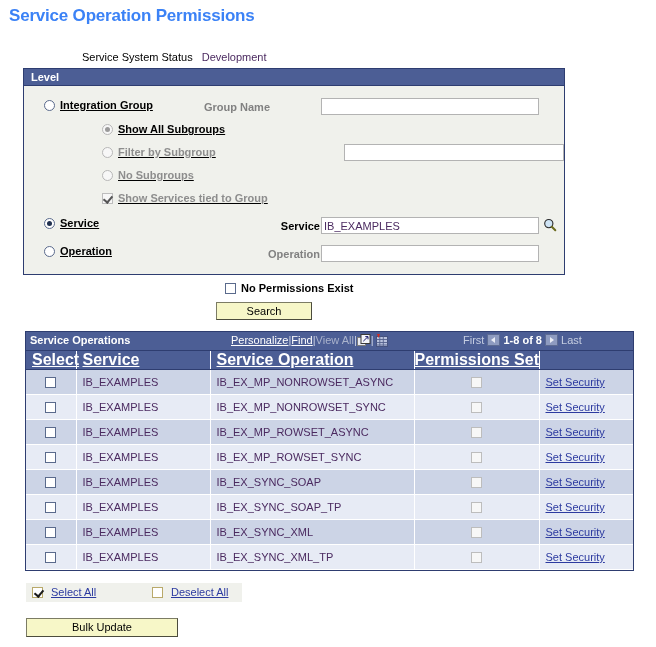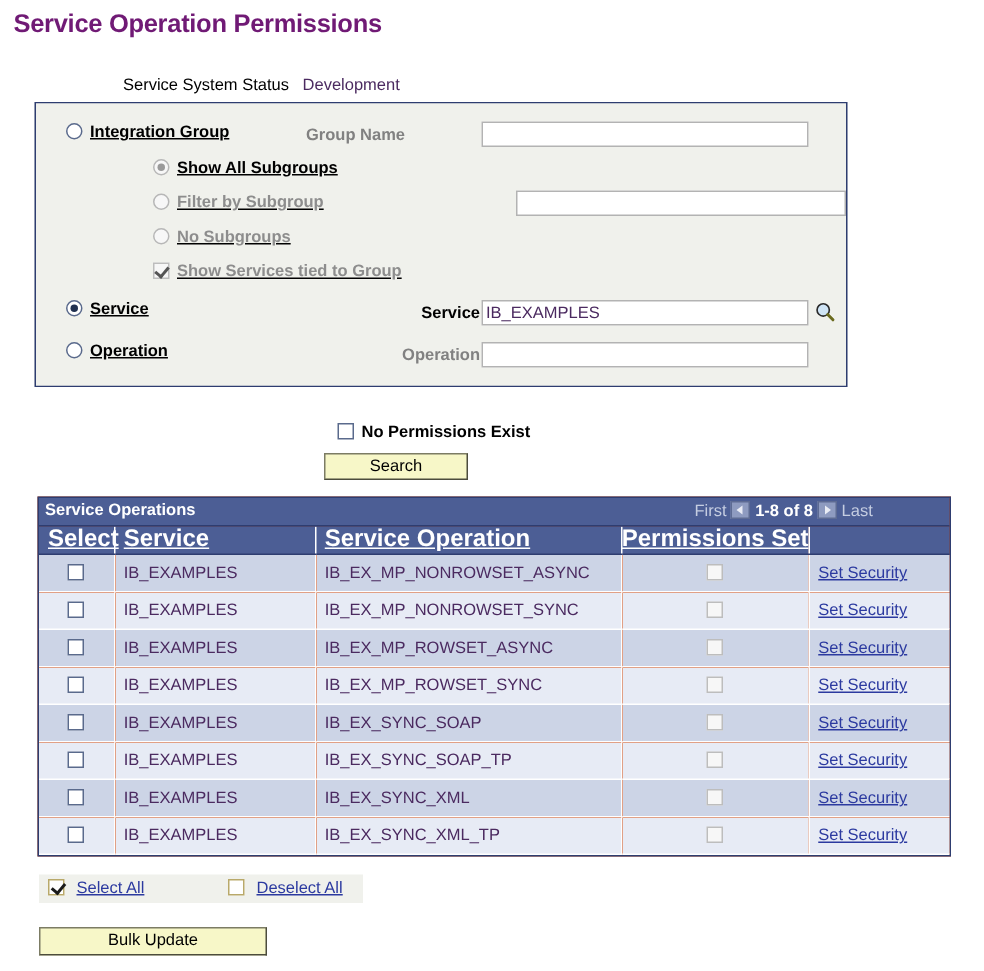--- a/index.html
+++ b/index.html
@@ -18,21 +18,21 @@
     overflow: hidden;
   }
 
   
   #page-title {
     position: absolute;
     left: 9px;
     top: 6px;
     font-size: 17px;
     font-weight: bold;
-    color: #701a75;
+    color: #3b82f6;
     letter-spacing: -0.2px;
     white-space: nowrap;
   }
 
   
   #sys-status-row {
     position: absolute;
     left: 82px;
     top: 51px;
     white-space: nowrap;
@@ -208,21 +208,21 @@
   }
 
   
   #grid {
     position: absolute;
     left: 25px;
     top: 331px;
     width: 609px;
     border: 1px solid #2e3d70;
     box-sizing: border-box;
-    background: #c2410c;
+    background: #0f172a;
   }
   #grid-titlebar {
     height: 18px;
     background: #4c5e95;
     color: #ffffff;
     position: relative;
     font-size: 11px;
     border-bottom: 1px solid #2e3d70;
   }
   #grid-title {
@@ -378,20 +378,21 @@
 <body>
 
 <div id="page-title">Service Operation Permissions</div>
 
 <div id="sys-status-row">
   <span class="lbl">Service System Status</span>
   <span class="val">Development</span>
 </div>
 
 <div id="level-panel">
+  <div id="level-header">Level</div>
   <div id="level-body">
 
     <div class="opt-row" style="left:20px; top:13px;">
       <span class="radio"></span><span class="txt">Integration Group</span>
     </div>
     <div class="fld-label dim" style="left:180px; top:15px; width:62px;">Group Name</div>
     <input class="txtbox" style="left: 297px; top: 12px; width: 218px;" type="text" value="">
 
     <div class="opt-row" style="left:78px; top:37px;">
       <span class="radio disabled checked"></span><span class="txt">Show All Subgroups</span>
@@ -431,20 +432,31 @@
 
 <div id="noperm-row">
   <span class="cbox"></span><span class="txt">No Permissions Exist</span>
 </div>
 <button id="search-btn">Search</button>
 
 <div id="grid">
   <div id="grid-titlebar">
     <span id="grid-title">Service Operations</span>
 
+    <span id="grid-tools">
+      <a>Personalize</a><span class="sep">|</span><a>Find</a><span class="sep">|</span><span class="off">View All</span><span class="sep">|</span><span style="display:inline-block;vertical-align:-3px;"><svg width="14" height="13" viewBox="0 0 14 13">
+            <rect x="0.5" y="3.5" width="8" height="8" fill="#e8eaf2" stroke="#7c7c7c"></rect>
+            <rect x="4" y="0.5" width="9" height="9" fill="#f4f5fa" stroke="#3a3a3a"></rect>
+            <path d="M6.3 7.2 L11 2.6 M11 2.6 H8.3 M11 2.6 V5.3" stroke="#1a1a6a" stroke-width="1" fill="none"></path>
+          </svg></span><span class="sep">|</span><span style="display:inline-block;vertical-align:-3px;"><svg width="14" height="13" viewBox="0 0 14 13">
+            <rect x="2.5" y="2.5" width="11" height="10" fill="#b9c2dd" stroke="#45527f"></rect>
+            <path d="M2.5 5.5 H13.5 M2.5 8.5 H13.5 M2.5 11 H13.5 M5.8 2.5 V12.5 M9.3 2.5 V12.5" stroke="#54618c" stroke-width="0.9"></path>
+            <path d="M3 0 L6 0 L4.5 4 Z" fill="#d12b20"></path>
+          </svg></span>
+    </span>
 
     <span id="grid-nav">
       <span>First</span>
       <span class="navarrow left"></span><span class="rng">1-8 of 8</span><span class="navarrow right"></span>
       <span>Last</span>
     </span>
   </div>
 
   <table class="datagrid">
     <colgroup>

